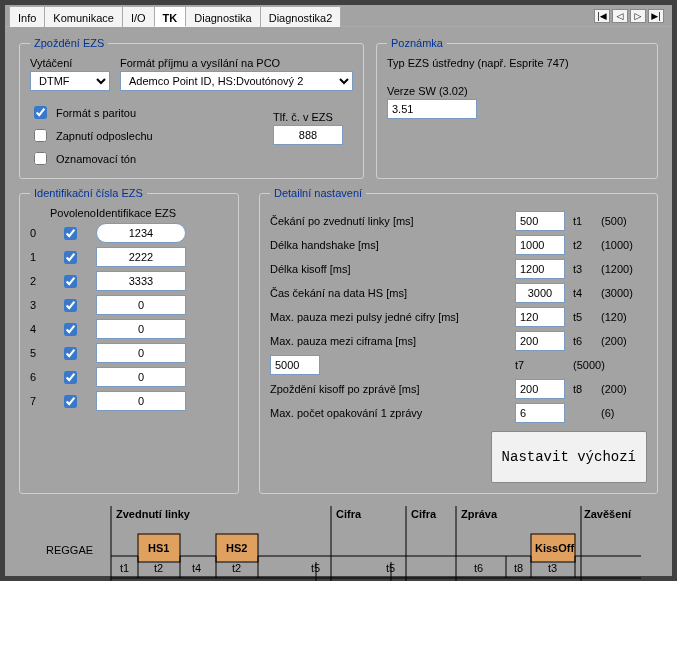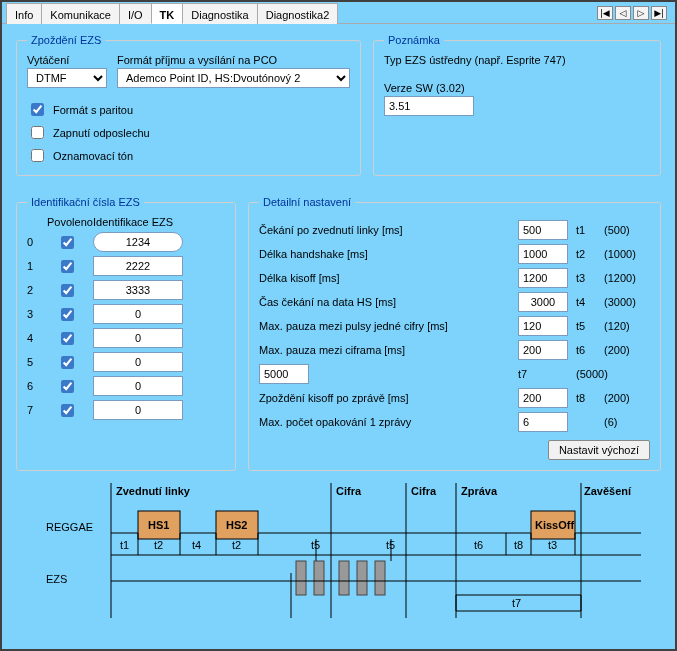--- a/index.html
+++ b/index.html
@@ -5,23 +5,23 @@
   * { box-sizing: border-box; }
   body {
     margin: 0;
     font-family: "Segoe UI", Tahoma, sans-serif;
     font-size: 11px;
     background: #fff;
     color: #000;
   }
   .window {
     width: 677px;
-    height: 651px;
-    background: #7dd3fc;
-    border: 2px solid #404040;
+    height: 581px;
+    background: #a3a3a3;
+    border: 5px solid #404040;
     position: relative;
   }
   .tabbar {
     display: flex;
     align-items: center;
     border-bottom: 1px solid #aaa;
     padding: 0 4px;
     height: 22px;
   }
   .tabs { display: flex; height: 100%; }
@@ -82,21 +82,21 @@
   .chk {
     display: flex;
     align-items: center;
     gap: 6px;
     margin-top: 4px;
   }
   input[type=checkbox] {
     width: 13px; height: 13px;
     accent-color: #3a78c9;
   }
-  .row2 { display: flex; gap: 12px; margin-top: 20px; }
+  .row2 { display: flex; gap: 20px; margin-top: 8px; }
   .idbox { width: 220px; }
   .detbox { flex: 1; }
   .idrow {
     display: grid;
     grid-template-columns: 14px 40px 1fr;
     align-items: center;
     gap: 6px;
     margin-top: 4px;
   }
   .idhdr {
@@ -107,23 +107,23 @@
   .detrow {
     display: grid;
     grid-template-columns: 1fr 52px 22px 46px;
     align-items: center;
     gap: 6px;
     margin-top: 4px;
   }
   .btn {
     border: 1px solid #888;
     background: #f1f1f1;
-    padding: 3px 10px;
-    font-family: Liberation Sans, sans-serif;
-    font-size: 11px;
+    padding: 17px 10px;
+    font-family: Liberation Mono, monospace;
+    font-size: 14px;
     cursor: pointer;
     border-radius: 2px;
   }
   .diagram {
     margin: 12px auto 0 auto;
     width: 605px;
   }
   .diagram svg { display: block; }
 </style>
 </head>
@@ -175,20 +175,24 @@
               <span>Formát s paritou</span>
             </label>
             <label class="chk">
               <input type="checkbox" id="cb-listen" style="">
               <span>Zapnutí odposlechu</span>
             </label>
             <label class="chk">
               <input type="checkbox" id="cb-tone" style="">
               <span>Oznamovací tón</span>
             </label>
+          </div>
+          <div style="width:80px;margin-top:12px">
+            <span class="lbl">Tlf. č. v EZS</span>
+            <input type="text" id="tlf" style="width: 70px; text-align: center;" value="888">
           </div>
         </div>
       </fieldset>
 
       <fieldset class="right1">
         <legend>Poznámka</legend>
         <span class="lbl">Typ EZS ústředny (např. Esprite 747)</span>
         <div style="height:14px"></div>
         <span class="lbl">Verze SW (3.02)</span>
         <input type="text" style="width: 90px;" value="3.51">

